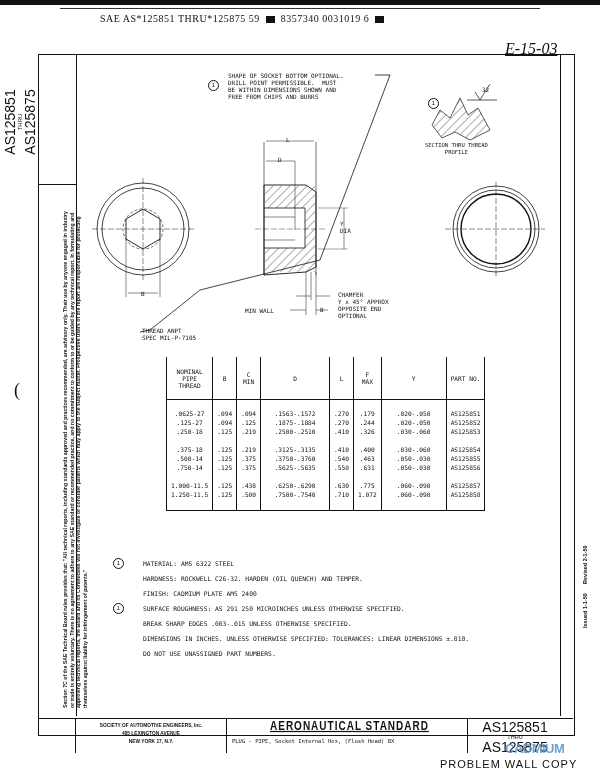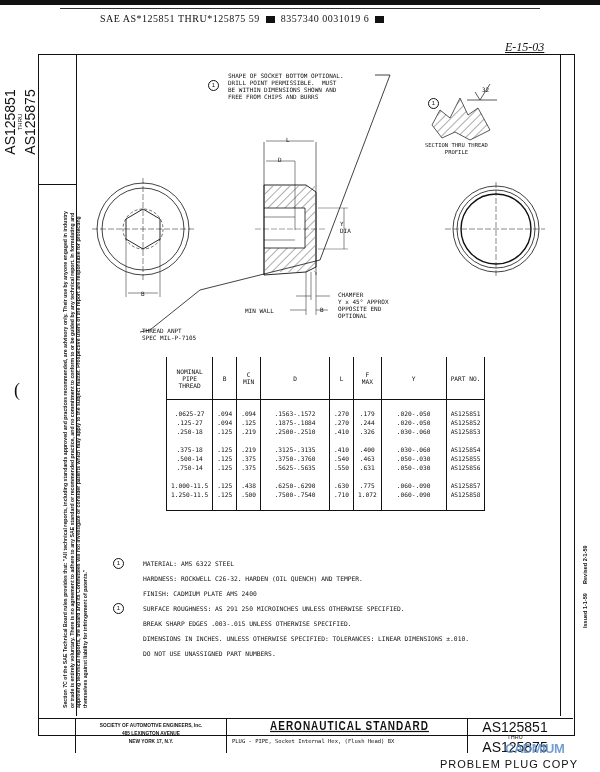--- a/index.html
+++ b/index.html
@@ -2,21 +2,21 @@
 <html><head>
 <meta charset="utf-8">
 <style>
   html, body { margin:0; padding:0; background:#fff; }
   body { width:600px; height:772px; position:relative; overflow:hidden; font-family:"DejaVu Sans Mono", monospace; color:#111; }
   .abs { position:absolute; }
   .topbar { left:0; top:0; width:600px; height:5px; background:#111; }
   .topline { left:60px; top:8px; width:480px; height:1px; background:#333; }
   .header-code { left:100px; top:13px; font-size:10px; letter-spacing:0.5px; white-space:nowrap; font-family:Liberation Serif, serif; }
   .header-code .blk { display:inline-block; width:9px; height:7px; background:#111; margin:0 3px; vertical-align:middle; }
-  .ecode { left:505px; top:40px; font-size:12px; font-style:italic; font-family:"Liberation Serif", serif; text-decoration:underline; }
+  .ecode { left:505px; top:40px; font-size:16px; font-style:italic; font-family:"Liberation Serif", serif; text-decoration:underline; }
   .frame { left:38px; top:54px; width:535px; height:680px; border:1.5px solid #111; }
   .frame-inner-left { left:76px; top:54px; width:1px; height:662px; background:#111; }
   .frame-inner-right { left:560px; top:54px; width:1px; height:662px; background:#111; }
   .sidebox { left:38px; top:54px; width:38px; height:130px; border-bottom:1px solid #111; }
   .side-title { left:-30px; top:105px; width:100px; font-family:"Liberation Sans", sans-serif; font-size:14px; transform:rotate(-90deg); transform-origin:center; text-align:center; line-height:14px; white-space:nowrap; }
   .side-title .thru { font-size:6px; display:block; line-height:6px; }
   .legal { left:-175px; top:445px; width:500px; font-family:"Liberation Sans", sans-serif; font-size:5.2px; line-height:6.5px; transform:rotate(-90deg); transform-origin:center; font-weight:bold; }
   .note-text { font-size:6px; line-height:7px; white-space:pre; }
   .circle-num { display:inline-block; width:9px; height:9px; border:1px solid #111; border-radius:50%; font-size:6px; line-height:9px; text-align:center; font-family:"Liberation Sans", sans-serif; }
   table.dims { border-collapse:collapse; font-size:6.2px; font-family:"DejaVu Sans Mono", monospace; }
@@ -318,13 +318,13 @@
   <div>NEW YORK 17, N.Y.</div>
 </div>
 <div class="abs aero">AERONAUTICAL   STANDARD</div>
 <div class="abs plug-title">PLUG - PIPE, Socket Internal Hex, (Flush Head) BX</div>
 <div class="abs partno">
   <span>AS125851</span>
   <span class="thru">THRU</span>
   <span>AS125875</span>
 </div>
 <div class="abs watermark">CADMIUM</div>
-<div class="abs hardcopy">PROBLEM PLUG COPY</div>
+<div class="abs hardcopy">PROBLEM WALL COPY</div>
 
 </body></html>

